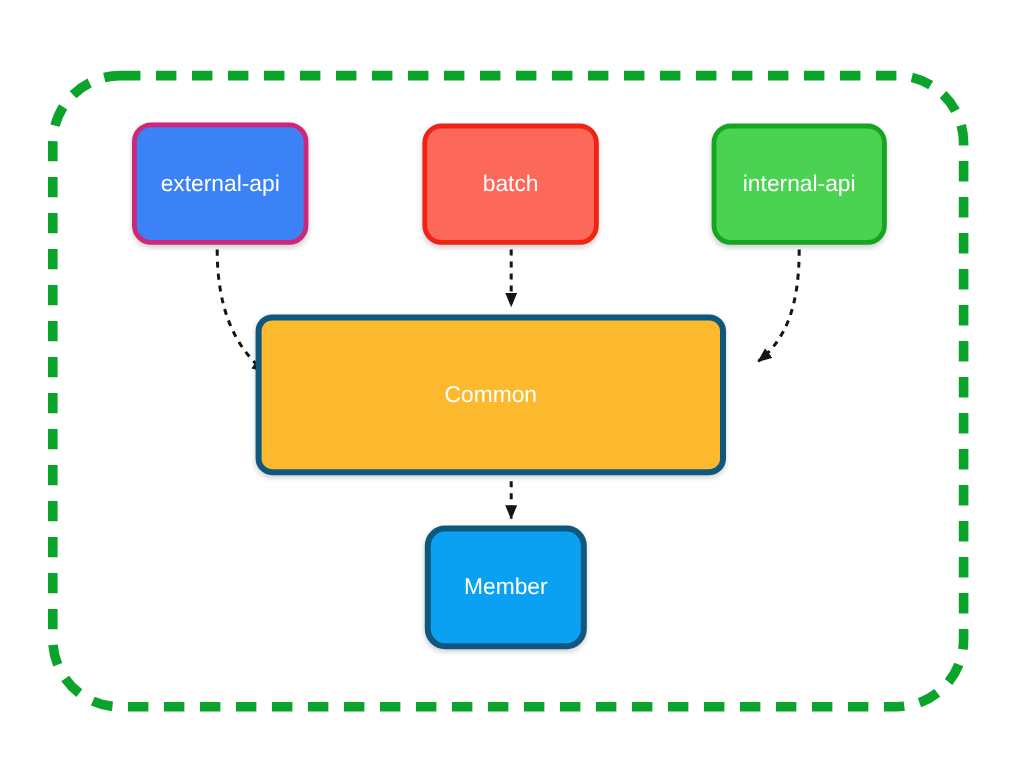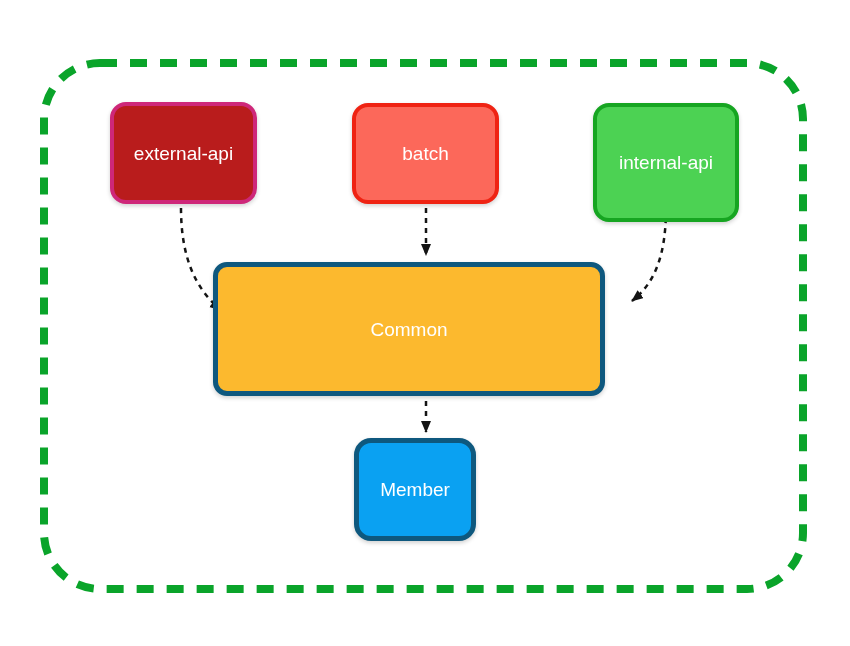--- a/index.html
+++ b/index.html
@@ -19,23 +19,23 @@
     box-shadow:0 2px 4px rgba(0,0,0,0.18);
   }
   .node .label{
     color:#ffffff;
     font-size:19px;
     line-height:1;
     white-space:nowrap;
   }
   .n-external{left:110px;top:102px;width:147px;height:102px;border-width:4px;border-radius:16px;}
   .n-batch   {left:352px;top:103px;width:147px;height:101px;border-width:4px;border-radius:16px;}
-  .n-internal{left:593px;top:103px;width:146px;height:119px;border-width:4px;border-radius:16px;}
+  .n-internal{left:593px;top:103px;width:146px;height:101px;border-width:4px;border-radius:16px;}
   .n-common  {left:213px;top:262px;width:392px;height:134px;border-width:5px;border-radius:14px;}
-  .n-member  {left:354px;top:438px;width:122px;height:103px;border-width:5px;border-radius:17px;}
+  .n-member  {left:354px;top:438px;width:135px;height:103px;border-width:5px;border-radius:17px;}
 </style>
 </head>
 <body>
 
 <div class="canvas">
 
   <svg class="layer" width="850" height="646" viewBox="0 0 850 646">
     <defs>
       <marker id="arrowhead" markerUnits="userSpaceOnUse" markerWidth="13" markerHeight="11" refX="11" refY="5" orient="auto">
         <path d="M0,0 L12,5 L0,10 Z" fill="#141414"></path>
@@ -46,21 +46,21 @@
 
     <path class="edge" d="M 181 208 C 181 255 194 288 221 310" fill="none" stroke="#141414" stroke-width="2.5" stroke-dasharray="5 5" marker-end="url(#arrowhead)"></path>
 
     <path class="edge" d="M 426 208 L 426 255" fill="none" stroke="#141414" stroke-width="2.5" stroke-dasharray="5 5" marker-end="url(#arrowhead)"></path>
 
     <path class="edge" d="M 666 208 C 666 255 655 283 632 301" fill="none" stroke="#141414" stroke-width="2.5" stroke-dasharray="5 5" marker-end="url(#arrowhead)"></path>
 
     <path class="edge" d="M 426 401 L 426 432" fill="none" stroke="#141414" stroke-width="2.5" stroke-dasharray="5 5" marker-end="url(#arrowhead)"></path>
   </svg>
 
-  <div class="node n-external" style="background: #b91c1c; border-color: rgb(206, 39, 121);">
+  <div class="node n-external" style="background: #3b82f6; border-color: rgb(206, 39, 121);">
     <span class="label" style="color: rgb(255, 255, 255);">external-api</span>
   </div>
 
   <div class="node n-batch" style="background: rgb(252, 104, 90); border-color: rgb(239, 35, 19);">
     <span class="label" style="color: rgb(255, 255, 255);">batch</span>
   </div>
 
   <div class="node n-internal" style="background: rgb(76, 210, 83); border-color: rgb(22, 165, 33);">
     <span class="label" style="color: rgb(255, 255, 255);">internal-api</span>
   </div>

